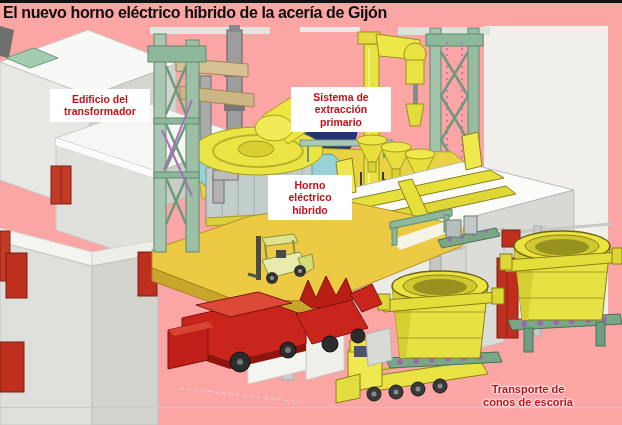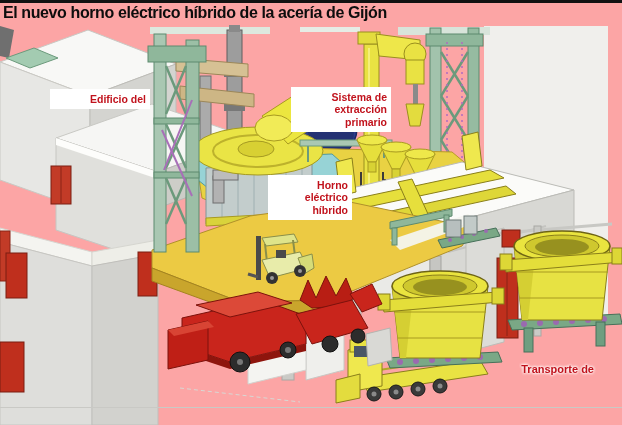--- a/index.html
+++ b/index.html
@@ -4,24 +4,24 @@
 <style>
   html,body{margin:0;padding:0;background:#fff;}
   .stage{position:relative;width:622px;height:425px;background:#fca5a5;overflow:hidden;
          font-family:"Liberation Sans",sans-serif;}
   .scene{position:absolute;left:0;top:0;}
   .toprule{position:absolute;left:0;top:0;width:622px;height:3px;background:#121212;}
   .title{position:absolute;left:3px;top:4px;margin:0;font-size:16px;font-weight:700;
          color:#0d0d0d;letter-spacing:-0.4px;white-space:nowrap;}
   .bottomrule{position:absolute;left:0;top:407px;width:622px;height:1px;background:#c9c9c5;}
   .label{position:absolute;background:#ffffff;color:#c1121c;font-weight:700;font-size:10.5px;
-         line-height:1.18;text-align:right;padding:4px 4px;box-sizing:border-box;}
+         line-height:1.18;text-align:center;padding:4px 4px;box-sizing:border-box;}
   .label span{display:block;}
   .label--plain{background:transparent;font-size:11px;
-         text-shadow:0 0 3px #fff,0 0 3px #fff,0 0 3px #fff;}
+         text-shadow:0 0 3px #fff,0 0 3px #fff,0 0 3px #fff;margin-top:20px;}
 </style>
 </head>
 <body>
 
 <div class="stage">
 
   <svg class="scene" width="622" height="425" viewBox="0 0 622 425">
 
     <g>
       <rect x="484" y="26" width="124" height="292" fill="#f0efec"></rect>
@@ -337,32 +337,34 @@
       </g>
     </g>
   </svg>
 
   <div class="toprule"></div>
   <h1 class="title">El nuevo horno eléctrico híbrido de la acería de Gijón</h1>
   <div class="bottomrule"></div>
 
   <div class="label" style="left:50px;top:89px;width:100px;">
     <span>Edificio del</span>
+    <span>transformador</span>
   </div>
 
   <div class="label" style="left:268px;top:175px;width:84px;">
     <span>Horno</span>
     <span>eléctrico</span>
     <span>híbrido</span>
   </div>
 
   <div class="label" style="left:291px;top:87px;width:100px;">
     <span>Sistema de</span>
     <span>extracción</span>
     <span>primario</span>
   </div>
 
 
   <div class="label label--plain" style="left:458px;top:359px;width:140px;">
     <span>Transporte de</span>
+    <span>conos de escoria</span>
   </div>
 
 </div>
 
 </body></html>

